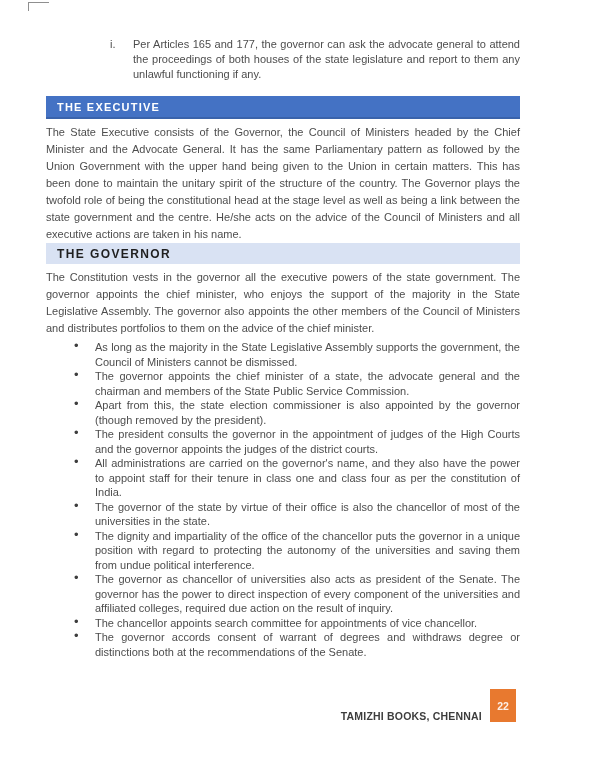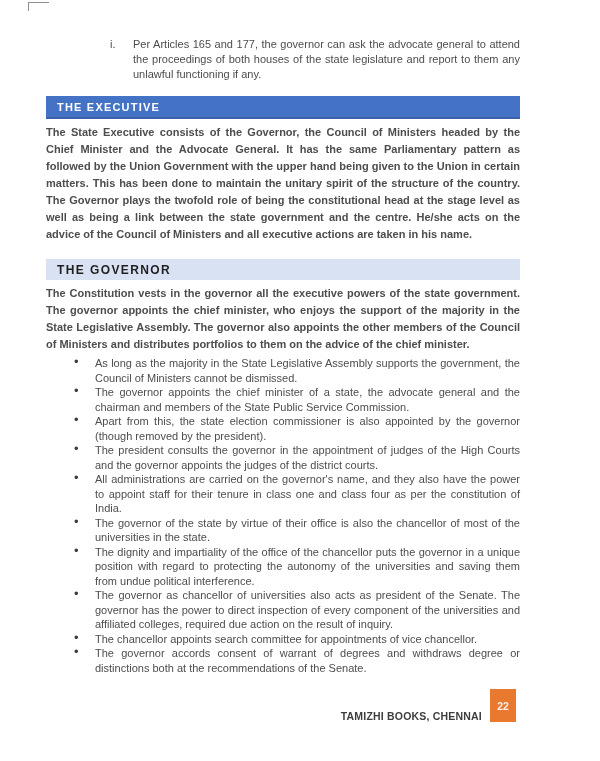--- a/index.html
+++ b/index.html
@@ -50,23 +50,22 @@
     background:#D9E2F3;
     color:#1f1f1f;
     font-size:12px; font-weight:bold;
     letter-spacing:1.4px;
     padding:4px 8px 3px 11px;
   }
   .para {
     margin-top:5px;
     font-size:11px; line-height:17px;
     text-align:justify;
-    font-weight:bold;
   }
-  .para + .banner-light { margin-top:16px; }
+  .para + .banner-light { margin-top:0; }
   .bullets {
     margin-top:3px;
     list-style:none;
   }
   .bullets li {
     position:relative;
     padding-left:49px;
     font-size:11px; line-height:14.5px;
     text-align:justify;
   }

